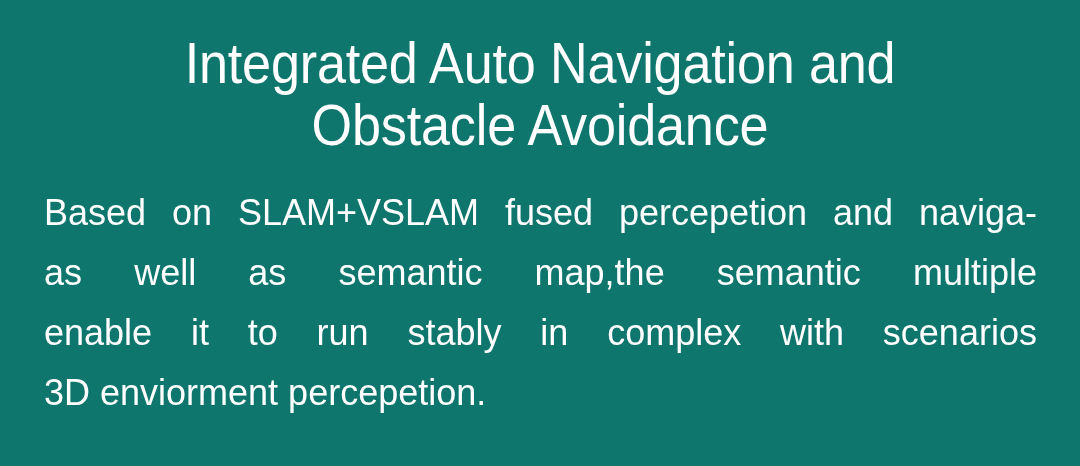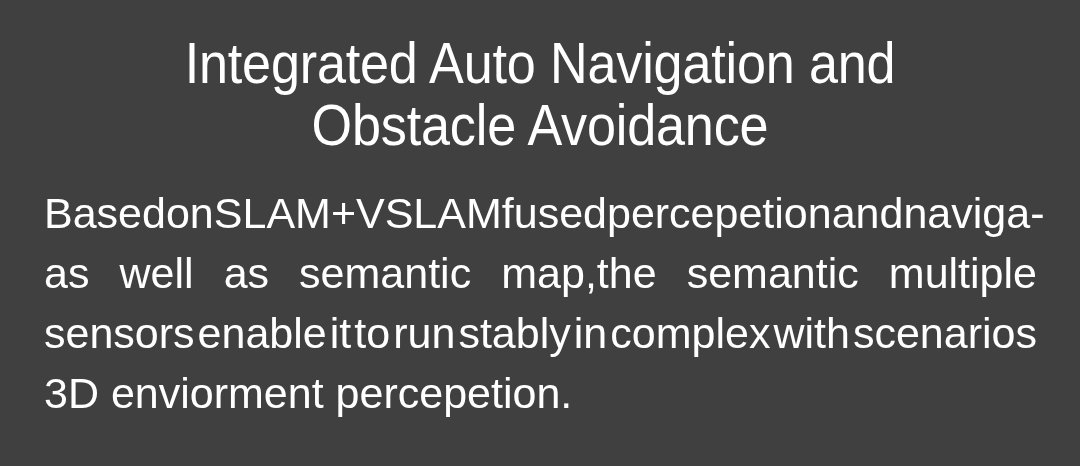--- a/index.html
+++ b/index.html
@@ -12,21 +12,21 @@
     height: 466px;
     overflow: hidden;
     font-family: "Liberation Sans", sans-serif;
     -webkit-font-smoothing: antialiased;
   }
 
   .slide {
     position: relative;
     width: 1080px;
     height: 466px;
-    background: #404040;
+    background: #0f766e;
     color: #ffffff;
   }
 
   
   .title-block {
     position: absolute;
     left: 0;
     top: 32px;
     width: 1080px;
     text-align: center;
@@ -50,21 +50,21 @@
   .body-block {
     position: absolute;
     left: 44px;
     top: 183px;
     width: 993px;
   }
 
   .body-line {
     display: block;
     font-family: "Liberation Sans", sans-serif;
-    font-size: 43px;
+    font-size: 36px;
     font-weight: 400;
     line-height: 60px;
     color: #ffffff;
     white-space: nowrap;
     align-items: center;
   }
 
   
   .body-line.justify {
     display: flex;
@@ -106,21 +106,20 @@
         <span class="w">as</span>
         <span class="w">well</span>
         <span class="w">as</span>
         <span class="w">semantic</span>
         <span class="w">map,the</span>
         <span class="w">semantic</span>
         <span class="w">multiple</span>
       </div>
 
     <div class="body-line justify">
-        <span class="w">sensors</span>
         <span class="w">enable</span>
         <span class="w">it</span>
         <span class="w">to</span>
         <span class="w">run</span>
         <span class="w">stably</span>
         <span class="w">in</span>
         <span class="w">complex</span>
         <span class="w">with</span>
         <span class="w">scenarios</span>
       </div>

